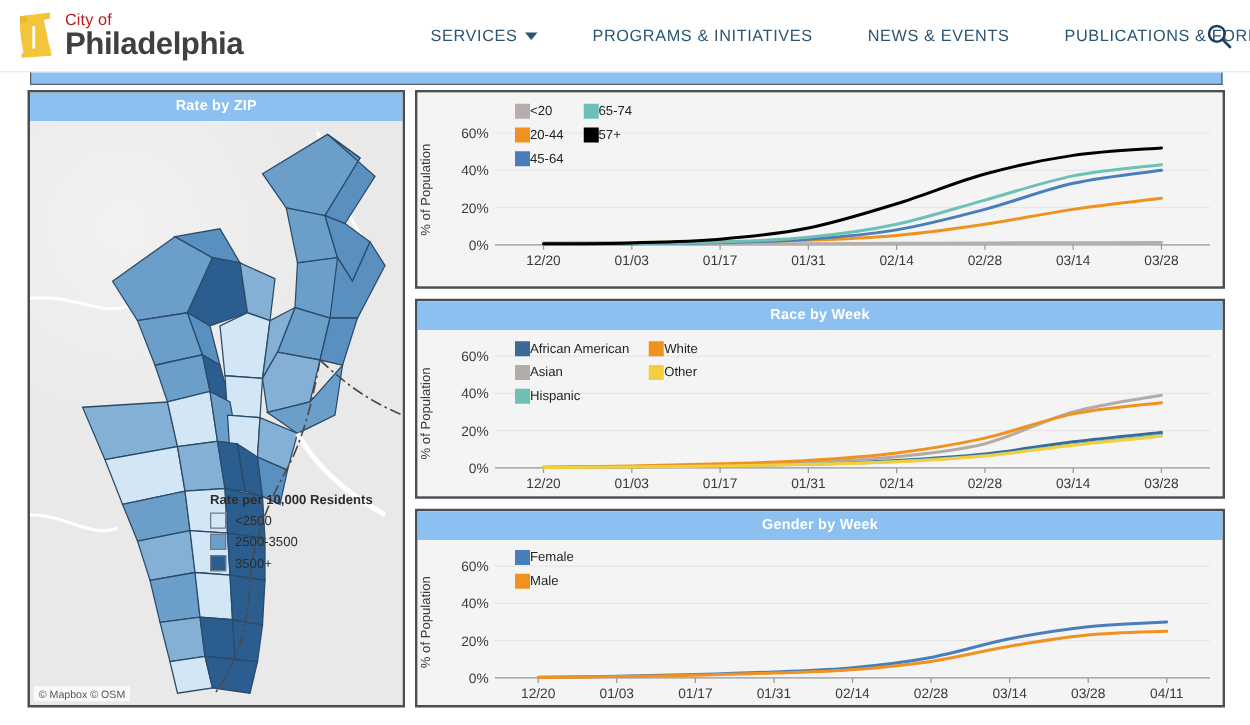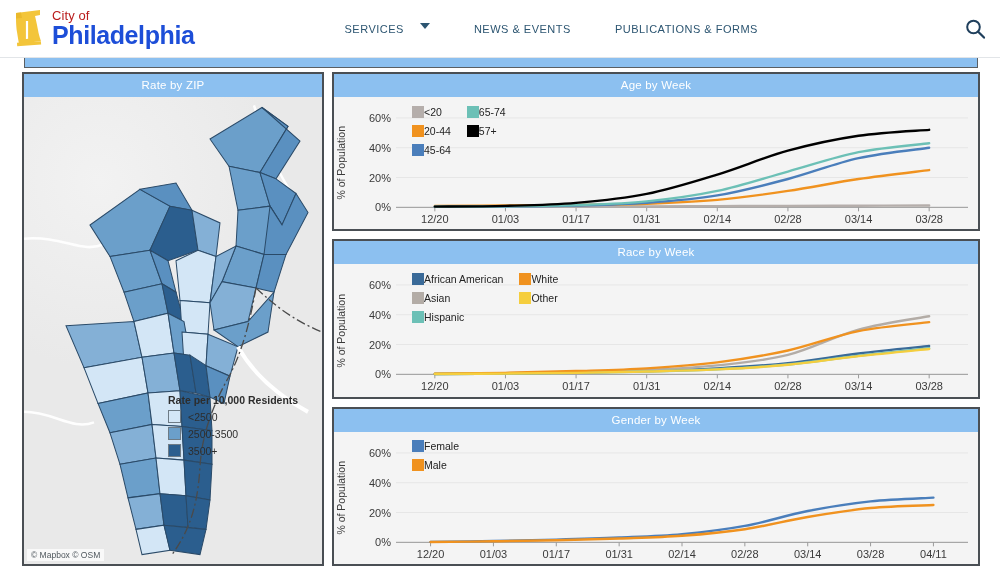--- a/index.html
+++ b/index.html
@@ -18,31 +18,31 @@
     position: relative;
   }
   .brand { display: flex; align-items: center; padding-left: 10px; }
   .bell-logo { width: 34px; height: 42px; flex: 0 0 34px; }
   .brand-text { margin-left: 8px; line-height: 1; }
   .brand-city {
     font-size: 13px; color: #b91c1c; font-weight: 400;
     letter-spacing: .1px; display: block; margin-bottom: 1px;
   }
   .brand-phila {
-    font-size: 25px; color: #1d4ed8; font-weight: 700;
+    font-size: 25px; color: #404040; font-weight: 700;
     letter-spacing: -.4px; display: block;
   }
   .main-nav {
     display: flex; align-items: center; gap: 44px;
     margin-left: 150px;
   }
   .nav-item {
-    font-size: 11px; color: #2c5571; letter-spacing: .5px;
+    font-size: 13px; color: #2c5571; letter-spacing: .5px;
     white-space: nowrap; cursor: pointer; display: flex;
-    gap: 16px;
+    align-items: center; gap: 6px;
   }
   .caret {
     width: 0; height: 0; border-left: 5px solid transparent;
     border-right: 5px solid transparent; border-top: 6px solid #2c5571;
     display: inline-block;
   }
   .search-btn {
     position: absolute; right: 14px; top: 50%;
     transform: translateY(-50%); cursor: pointer;
     width: 22px; height: 22px;
@@ -59,21 +59,21 @@
   }
   .panels {
     position: absolute; left: 22px; top: 14px; right: 20px; bottom: 14px;
     display: flex; gap: 8px;
   }
   .panel {
     border: 2px solid #4a4f54; background: #fafafa;
     display: flex; flex-direction: column; overflow: hidden;
   }
   .panel-head {
-    background: #8cc0f0; color: #ffffff; font-weight: 400;
+    background: #8cc0f0; color: #ffffff; font-weight: 700;
     font-size: 11.5px; text-align: center; padding: 5px 0 6px;
     letter-spacing: .2px; flex: 0 0 auto;
   }
   .panel-body { flex: 1 1 auto; position: relative; overflow: hidden; }
 
   
   .col-left { flex: 0 0 302px; display: flex; }
   .map-panel { flex: 1; }
   .map-canvas {
     position: absolute; inset: 0;
@@ -132,20 +132,21 @@
       <span class="brand-city">City of</span>
       <span class="brand-phila">Philadelphia</span>
     </span>
   </div>
 
   <nav class="main-nav">
     <span class="nav-item">
       <span>SERVICES</span>
       <i class="caret"></i>
     </span>
+    <span class="nav-item">PROGRAMS &amp; INITIATIVES</span>
     <span class="nav-item">NEWS &amp; EVENTS</span>
     <span class="nav-item">PUBLICATIONS &amp; FORMS</span>
   </nav>
 
   <span class="search-btn">
     <svg viewBox="0 0 22 22" width="22" height="22">
       <circle cx="9.5" cy="9" r="6.3" fill="none" stroke="#1f3f5c" stroke-width="2"></circle>
       <line x1="14.2" y1="13.7" x2="20" y2="19.6" stroke="#1f3f5c" stroke-width="2.2" stroke-linecap="round"></line>
     </svg>
   </span>
@@ -253,21 +254,20 @@
 
             <div class="map-attrib">© Mapbox  © OSM</div>
           </div>
         </div>
       </div>
     </div>
 
     <div class="col-right">
 
       <div class="panel chart-panel">
-        <div class="panel-head">Age by Week</div>
         <div class="panel-body">
           <div class="chart-area">
             <div class="y-title">% of Population</div>
             <div class="plot-wrap">
               <svg class="plot-svg" viewBox="0 0 628 132.328125">
                   <line x1="46" y1="110.328125" x2="618" y2="110.328125" stroke="#e6e6e6" stroke-width="1"></line>
                   <text x="41" y="114.328125" text-anchor="end" font-size="11" fill="#3a3a3a" font-family="&quot;Liberation Sans&quot;, sans-serif">0%</text>
                   <line x1="46" y1="80.52008928571428" x2="618" y2="80.52008928571428" stroke="#e6e6e6" stroke-width="1"></line>
                   <text x="41" y="84.52008928571428" text-anchor="end" font-size="11" fill="#3a3a3a" font-family="&quot;Liberation Sans&quot;, sans-serif">20%</text>
                   <line x1="46" y1="50.71205357142857" x2="618" y2="50.71205357142857" stroke="#e6e6e6" stroke-width="1"></line>

